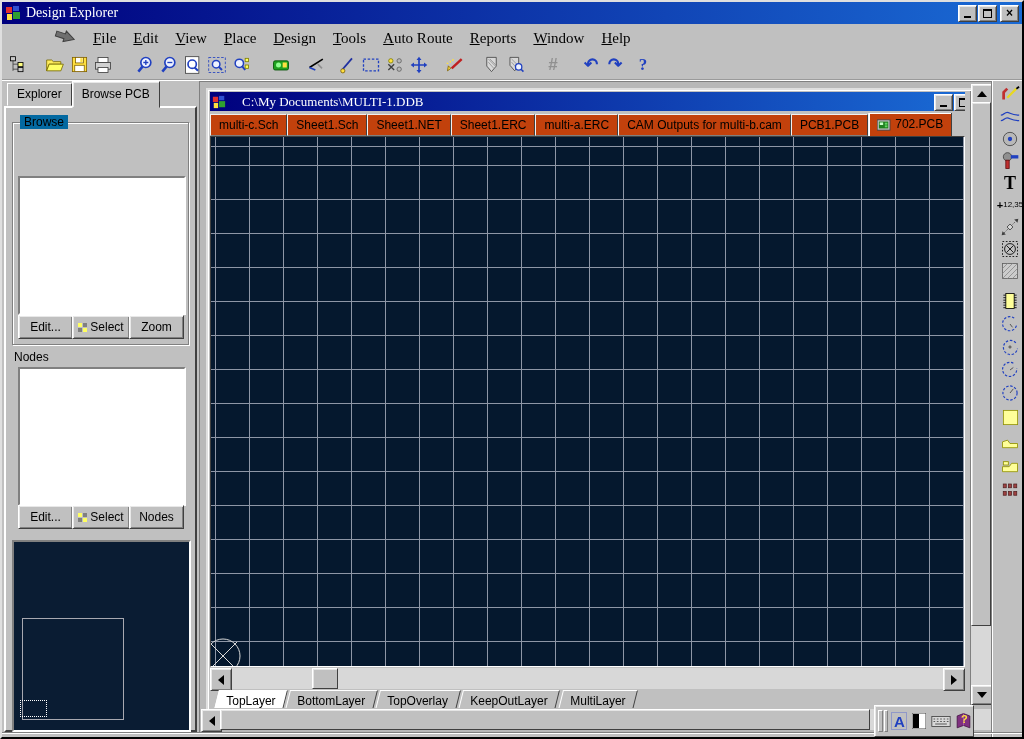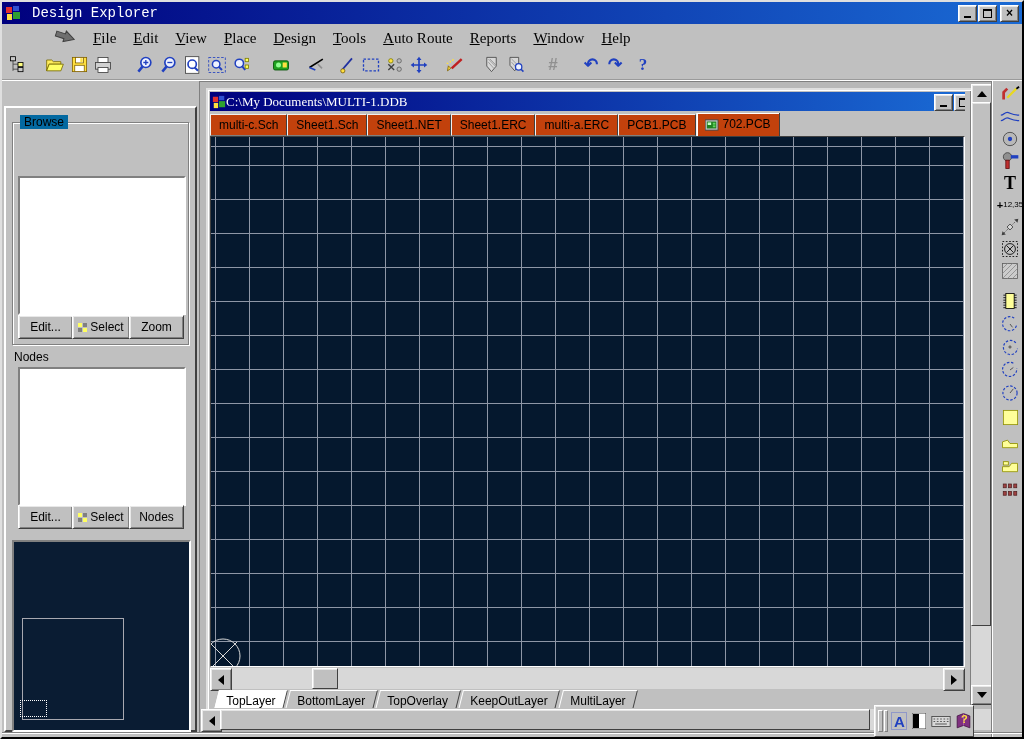--- a/index.html
+++ b/index.html
@@ -8,21 +8,21 @@
        border:2px solid;border-color:#dfdfdf #000 #000 #dfdfdf;box-sizing:border-box;overflow:hidden;}
   .abs{position:absolute;}
   
   .out{background:#c0c0c0;border:1px solid;border-color:#fff #404040 #404040 #fff;
        box-shadow:inset 1px 1px 0 #e8e8e8, inset -1px -1px 0 #808080;}
   .dither{background-color:#d8d8d8;background-image:conic-gradient(#fff 25%,#c6c6c6 0 50%,#fff 0 75%,#c6c6c6 0);background-size:2px 2px;}
   .thumb{background:#c0c0c0;border:1px solid;border-color:#fff #404040 #404040 #fff;box-shadow:inset 1px 1px 0 #e4e4e4;}
   
   .titlebar{left:0;top:0;right:0;height:22px;background:linear-gradient(90deg,#00007e,#1a6ad4);
             display:flex;align-items:center;padding:0 3px;color:#fff;}
-  .title-text{font-family:Liberation Mono, monospace;font-size:14px;margin-left:11px;flex:1;white-space:nowrap;}
+  .title-text{font-family:Liberation Serif, serif;font-size:14px;margin-left:5px;flex:1;white-space:nowrap;}
   .wbtn{width:17px;height:15px;margin-left:1px;display:flex;align-items:center;justify-content:center;font-size:10px;font-weight:bold;color:#000;}
   .glyph-min{width:7px;height:2px;background:#000;margin-top:7px;}
   .glyph-rst{width:7px;height:6px;border:1px solid #000;border-top-width:2px;position:relative;}
   .glyph-cls{font-size:12px;font-weight:bold;line-height:1;}
   
   .menubar{left:0;top:25px;right:0;height:22px;display:flex;align-items:center;
            font-family:"Liberation Serif",serif;font-size:15px;padding-left:32px;}
   .menu-item{margin-left:17px;white-space:nowrap;}
   .menu-grip{margin-left:20px;transform:rotate(18deg);}
   
@@ -52,21 +52,21 @@
       linear-gradient(#808080,#808080) 5px 0/4px 4px no-repeat,
       linear-gradient(#808080,#808080) 0 5px/4px 4px no-repeat,
       linear-gradient(#ffff60,#ffff60) 5px 5px/4px 4px no-repeat;}
   .minimap{position:absolute;border:2px solid;border-color:#808080 #fff #fff #808080;background:#0a1c33;}
   
   .ws{left:197px;top:79px;width:793px;height:652px;background:#b8b8b8;border-left:1px solid #808080;border-top:1px solid #808080;}
   .docwin{position:absolute;left:6px;top:6px;width:763px;height:620px;background:#c0c0c0;
           border:2px solid;border-color:#dfdfdf #000 #000 #dfdfdf;box-shadow:inset 1px 1px 0 #fff, inset -1px -1px 0 #808080;}
   .doc-titlebar{position:absolute;left:2px;top:2px;width:755px;height:19px;overflow:hidden;
           background:linear-gradient(90deg,#00007e,#1a6ad4);display:flex;align-items:center;padding:0 2px;color:#fff;box-sizing:border-box;}
-  .doc-title-text{font-family:"Liberation Serif",serif;font-size:13px;margin-left:0;flex:1;white-space:nowrap;}
+  .doc-title-text{font-family:"Liberation Serif",serif;font-size:13px;margin-left:16px;flex:1;white-space:nowrap;}
   .doc-tabs{position:absolute;left:2px;top:23px;width:757px;height:23px;display:flex;align-items:flex-end;overflow:hidden;}
   .dtab{height:20px;line-height:19px;padding:0 8px;background:#c2410c;white-space:nowrap;flex:none;
         border:1px solid;border-color:#f0f0f0 #404040 #808080 #f0f0f0;display:flex;align-items:center;}
   .dtab.active{height:23px;border-bottom:none;box-shadow:inset 1px 1px 0 #fff;z-index:2;}
   .canvas-frame{position:absolute;left:2px;top:46px;width:755px;height:531px;border:1px solid;border-color:#404040 #fff #fff #404040;box-sizing:border-box;}
   .canvas{position:absolute;inset:0;overflow:hidden;background-color:#05182e;background-image:
       repeating-linear-gradient(90deg,#8e96a6 0 1px,transparent 1px 34px),
       repeating-linear-gradient(0deg,#8e96a6 0 1px,transparent 1px 34px);background-position:4px 10px;}
   .scrollbar{position:absolute;background:#d8d8d8;}
   .sbtn{position:absolute;display:flex;align-items:center;justify-content:center;}
@@ -257,20 +257,23 @@
           <path d="M19 18l3 3" stroke="#2040c0" stroke-width="2"></path>
         </svg>
       </span>
     <span class="tbtn cicon" style="margin-left:14px;color:#909090;font-size:17px;">#</span>
     <span class="tbtn cicon" style="margin-left:14px;color:#2040c0;font-size:17px;">↶</span>
     <span class="tbtn cicon" style="color:#2040c0;font-size:17px;">↷</span>
     <span class="tbtn cicon" style="margin-left:4px;color:#2040c0;font-size:17px;font-family:'Liberation Serif',serif;">?</span>
   </div>
 
   <div class="abs lp">
+    <div style="position:relative;z-index:2;padding-left:3px;">
+      <span class="lp-tab">Explorer</span><span class="lp-tab active">Browse PCB</span>
+    </div>
     <div class="lp-body">
 
       <div class="groupbox" style="left:6px;top:14px;width:175px;height:221px;"></div>
       <span class="legend" style="left:14px;top:7px;z-index:2;">Browse</span>
 
       <div class="combo" style="left:12px;top:38px;width:164px;height:21px;margin-top:31px;">
         <span class="combo-val">Nets</span>
         <span class="combo-btn out">
             <span class="tri-d"></span>
           </span>
@@ -323,20 +326,21 @@
             <span class="glyph-rst"></span>
           </span>
       </div>
 
       <div class="doc-tabs">
         <span class="dtab">multi-c.Sch</span>
         <span class="dtab">Sheet1.Sch</span>
         <span class="dtab">Sheet1.NET</span>
         <span class="dtab">Sheet1.ERC</span>
         <span class="dtab">multi-a.ERC</span>
+        <span class="dtab">CAM Outputs for multi-b.cam</span>
         <span class="dtab">PCB1.PCB</span>
         <span class="dtab active">
           <span style="display:flex;margin-right:4px;">
             <svg width="14" height="12" viewBox="0 0 16 14">
                 <rect x="0" y="1" width="15" height="12" fill="#c0c0c0" stroke="#404040"></rect>
                 <rect x="2" y="3" width="11" height="8" fill="#208020"></rect>
                 <rect x="3" y="4" width="4" height="3" fill="#c8ffc8"></rect>
                 <path d="M9 5h3M9 7h3M9 9h3" stroke="#80ff80"></path>
               </svg>
           </span>

